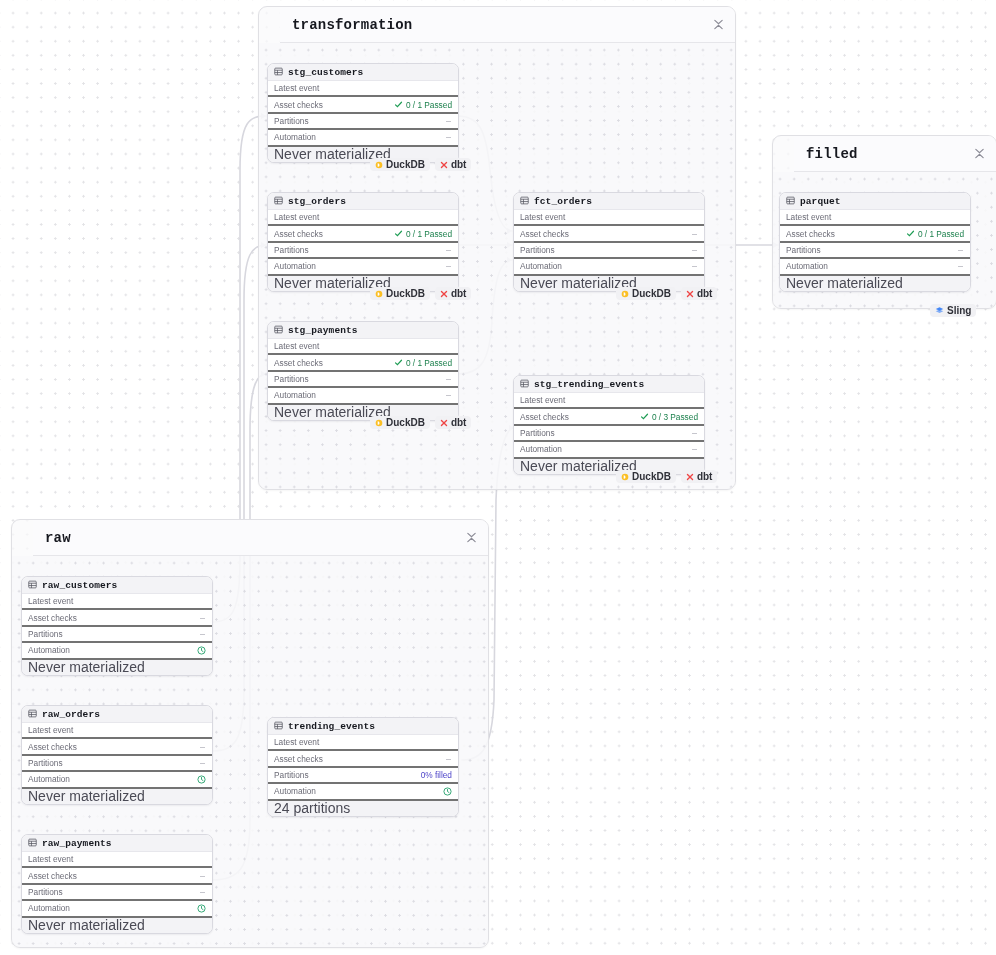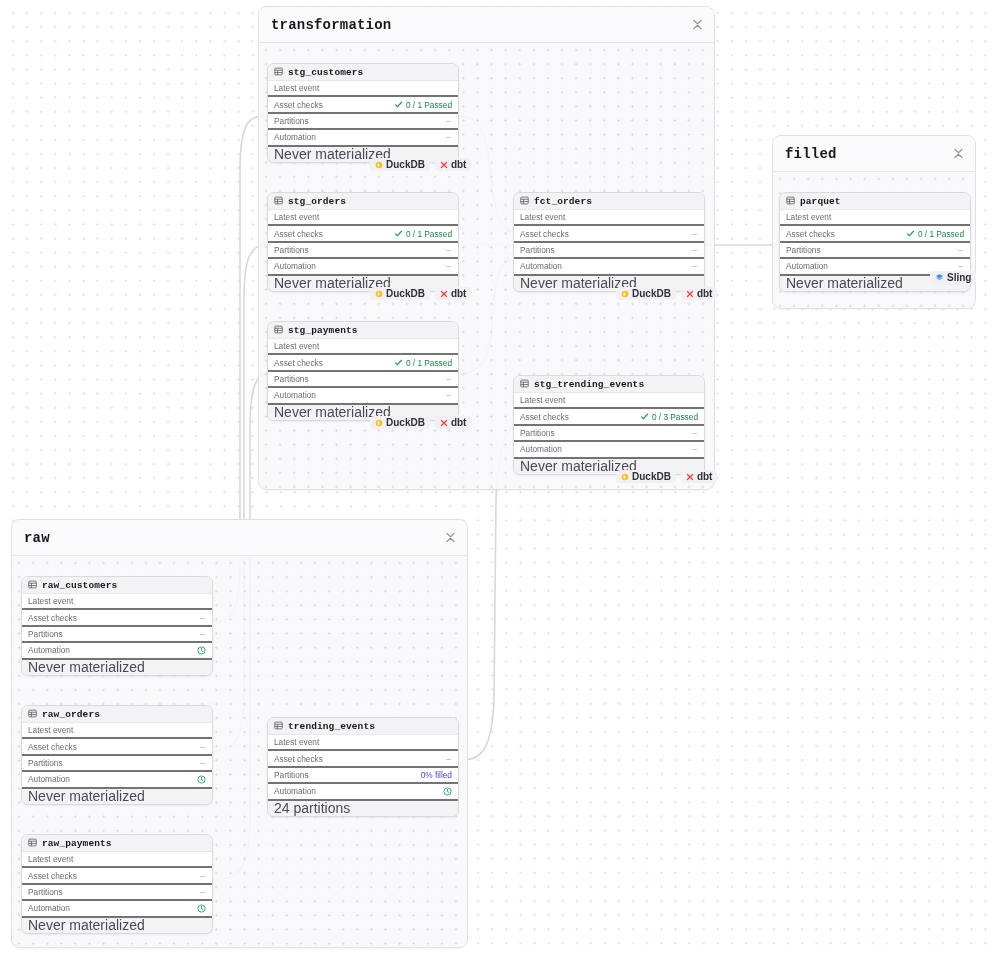--- a/index.html
+++ b/index.html
@@ -20,20 +20,21 @@
   #edges { position:absolute; left:0; top:0; width:996px; height:955px; pointer-events:none; }
 
   
   .group {
     position: absolute;
     border: 1px solid #e0e0e4;
     border-radius: 9px;
     background: rgba(249,249,251,0.72);
     box-shadow: 0 1px 2px rgba(16,18,35,0.04);
     overflow: hidden;
+    padding-left: 21px;
   }
   .group-body {
     position:absolute; left:0; right:0; bottom:0;
     background-image: radial-gradient(circle, #dcdce2 1.1px, transparent 1.2px);
     background-size: 14.1px 14.1px;
     background-color: rgba(247,247,250,0.55);
   }
   .group-header {
     position: relative;
     height: 36px;
@@ -467,21 +468,21 @@
     <div class="row">
       <span class="k">Partitions</span>
       <span class="v dash">–</span>
     </div>
     <div class="row">
       <span class="k">Automation</span>
       <span class="v dash">–</span>
     </div>
     <div class="footer-row">Never materialized</div>
   </div>
-  <div class="badges" style="left:930px; top:271px;text-align:right;">
+  <div class="badges" style="left:930px; top:304px;text-align:right;">
     <span class="badge">
       <svg width="9" height="9" viewBox="0 0 12 12" fill="#3b82f6">
           <path d="M1 4 L6 1.6 L11 4 L6 6.4 z" opacity=".95"></path>
           <path d="M1 7 L6 4.6 L11 7 L6 9.4 z" opacity=".6"></path>
         </svg>
       <span>Sling</span>
     </span>
   </div>
 
   <div class="node" style="left:21px; top:576px;">

